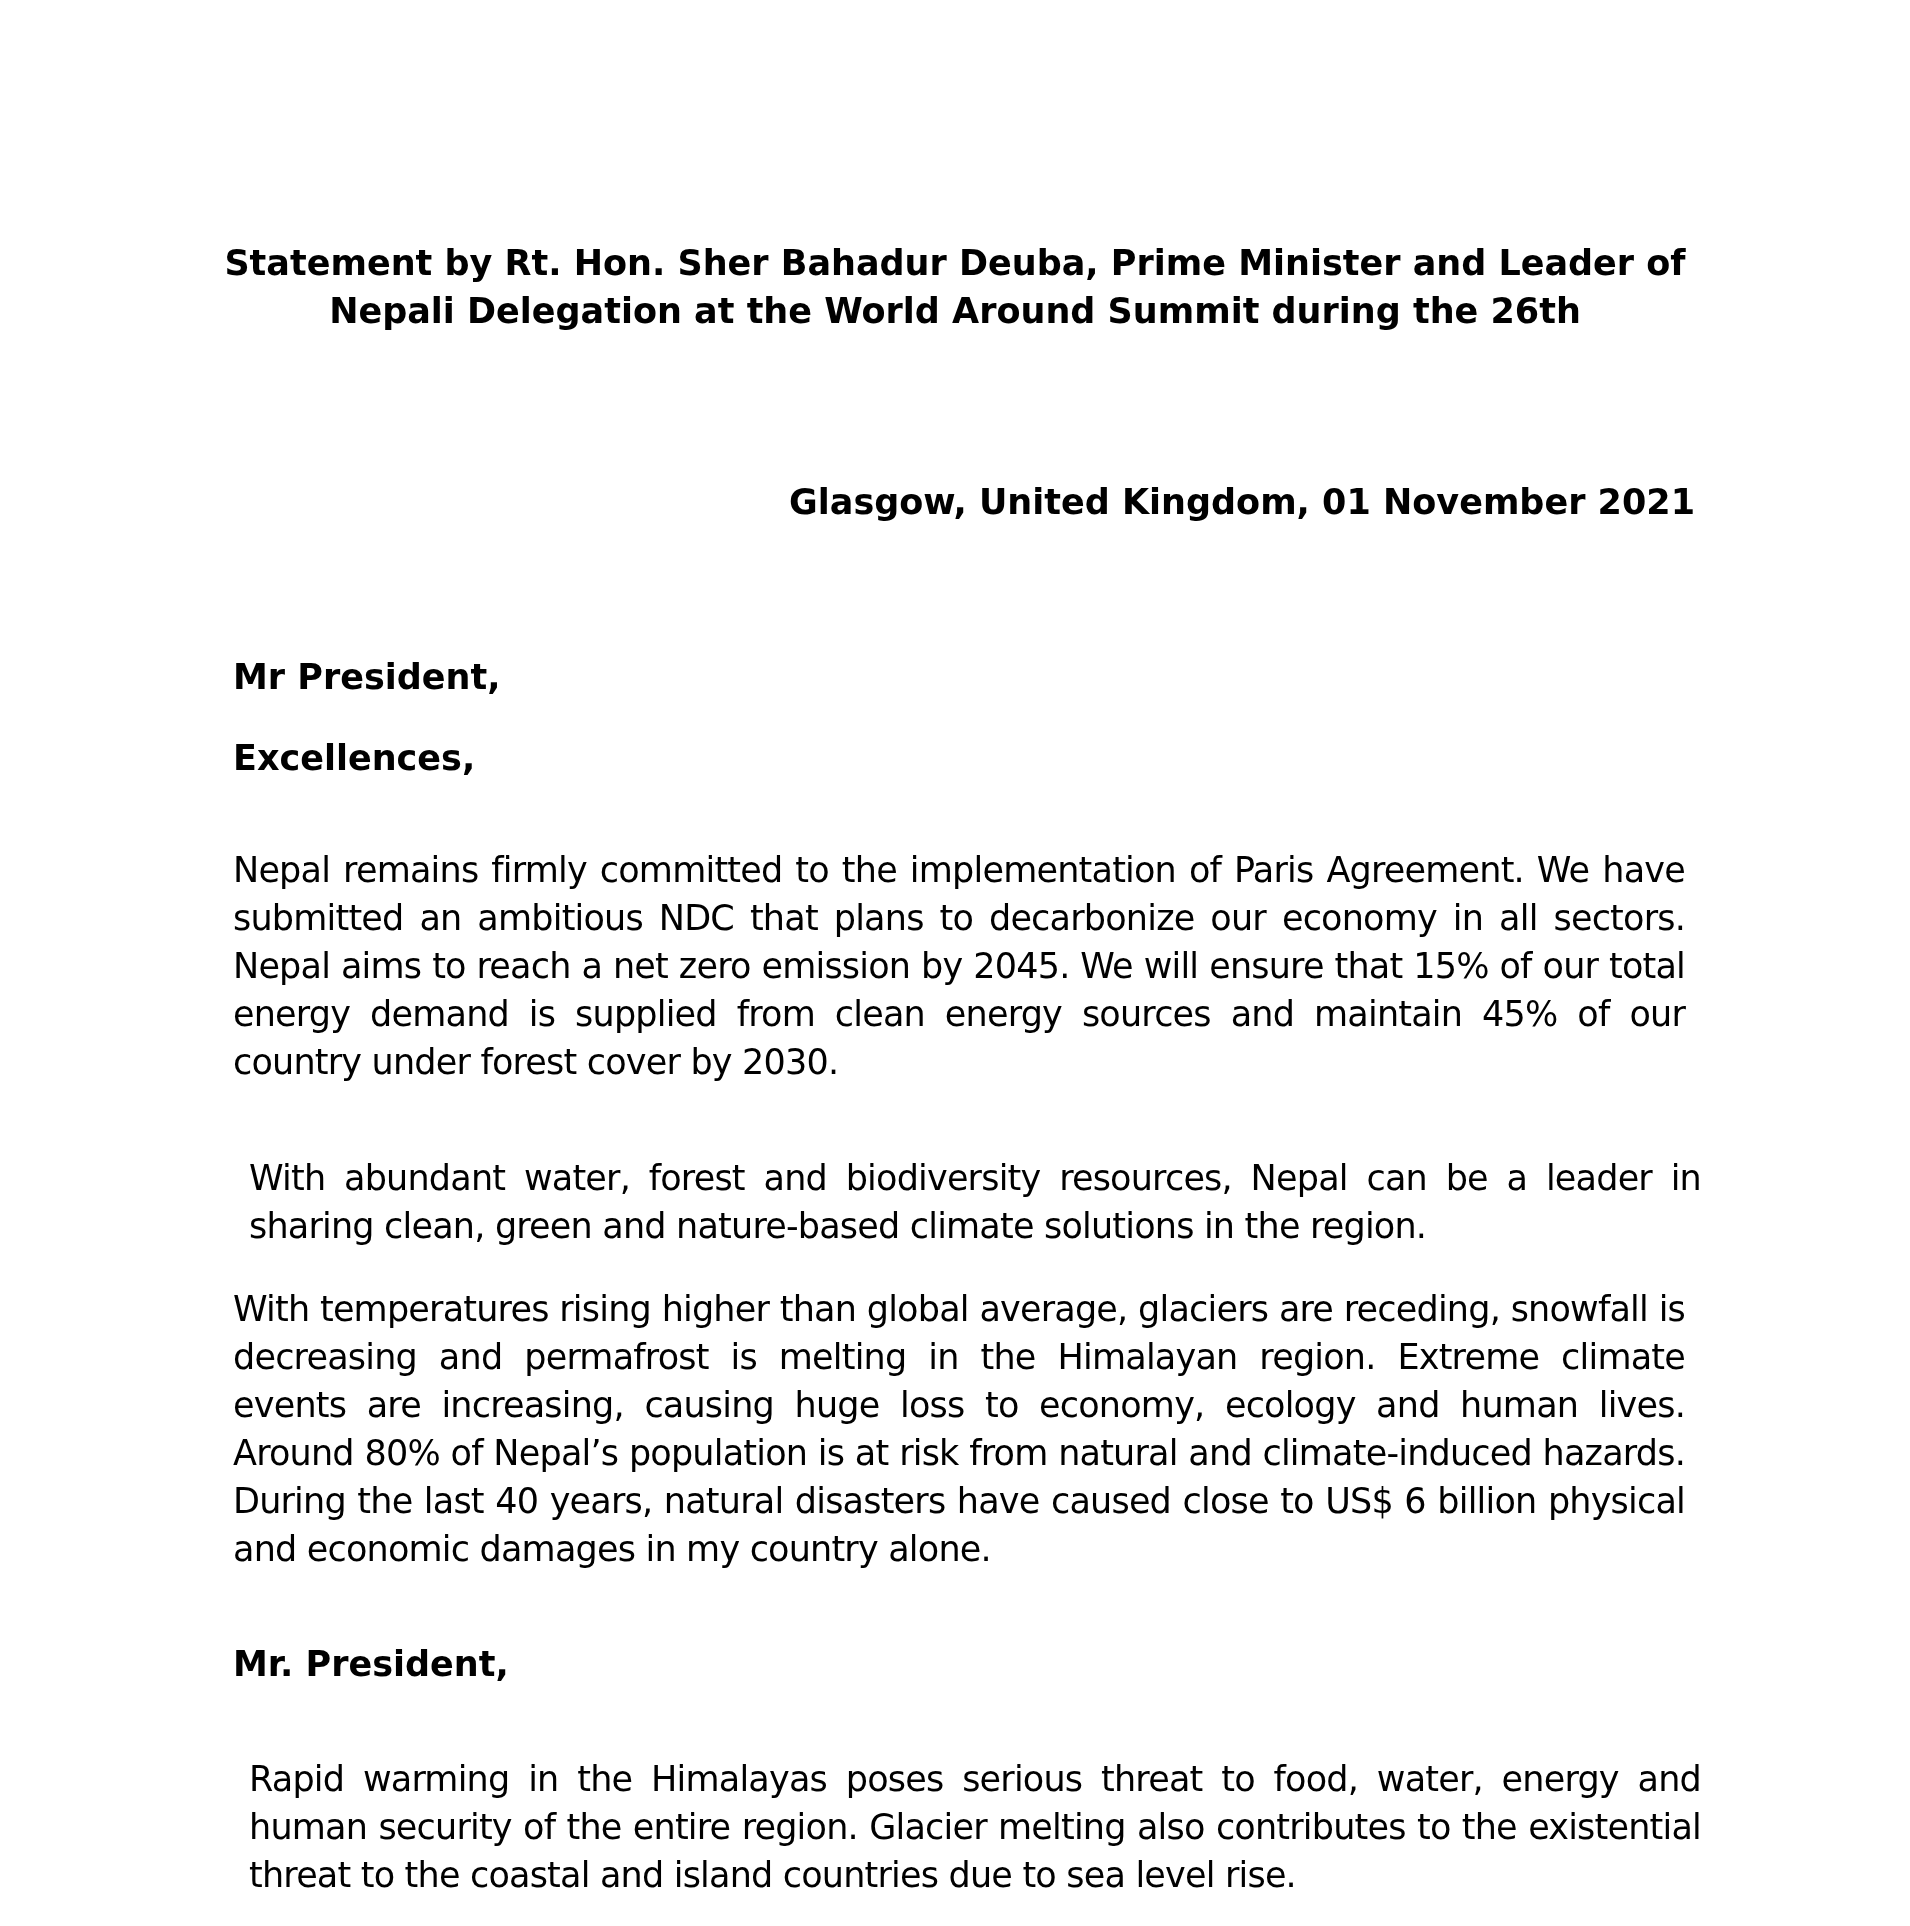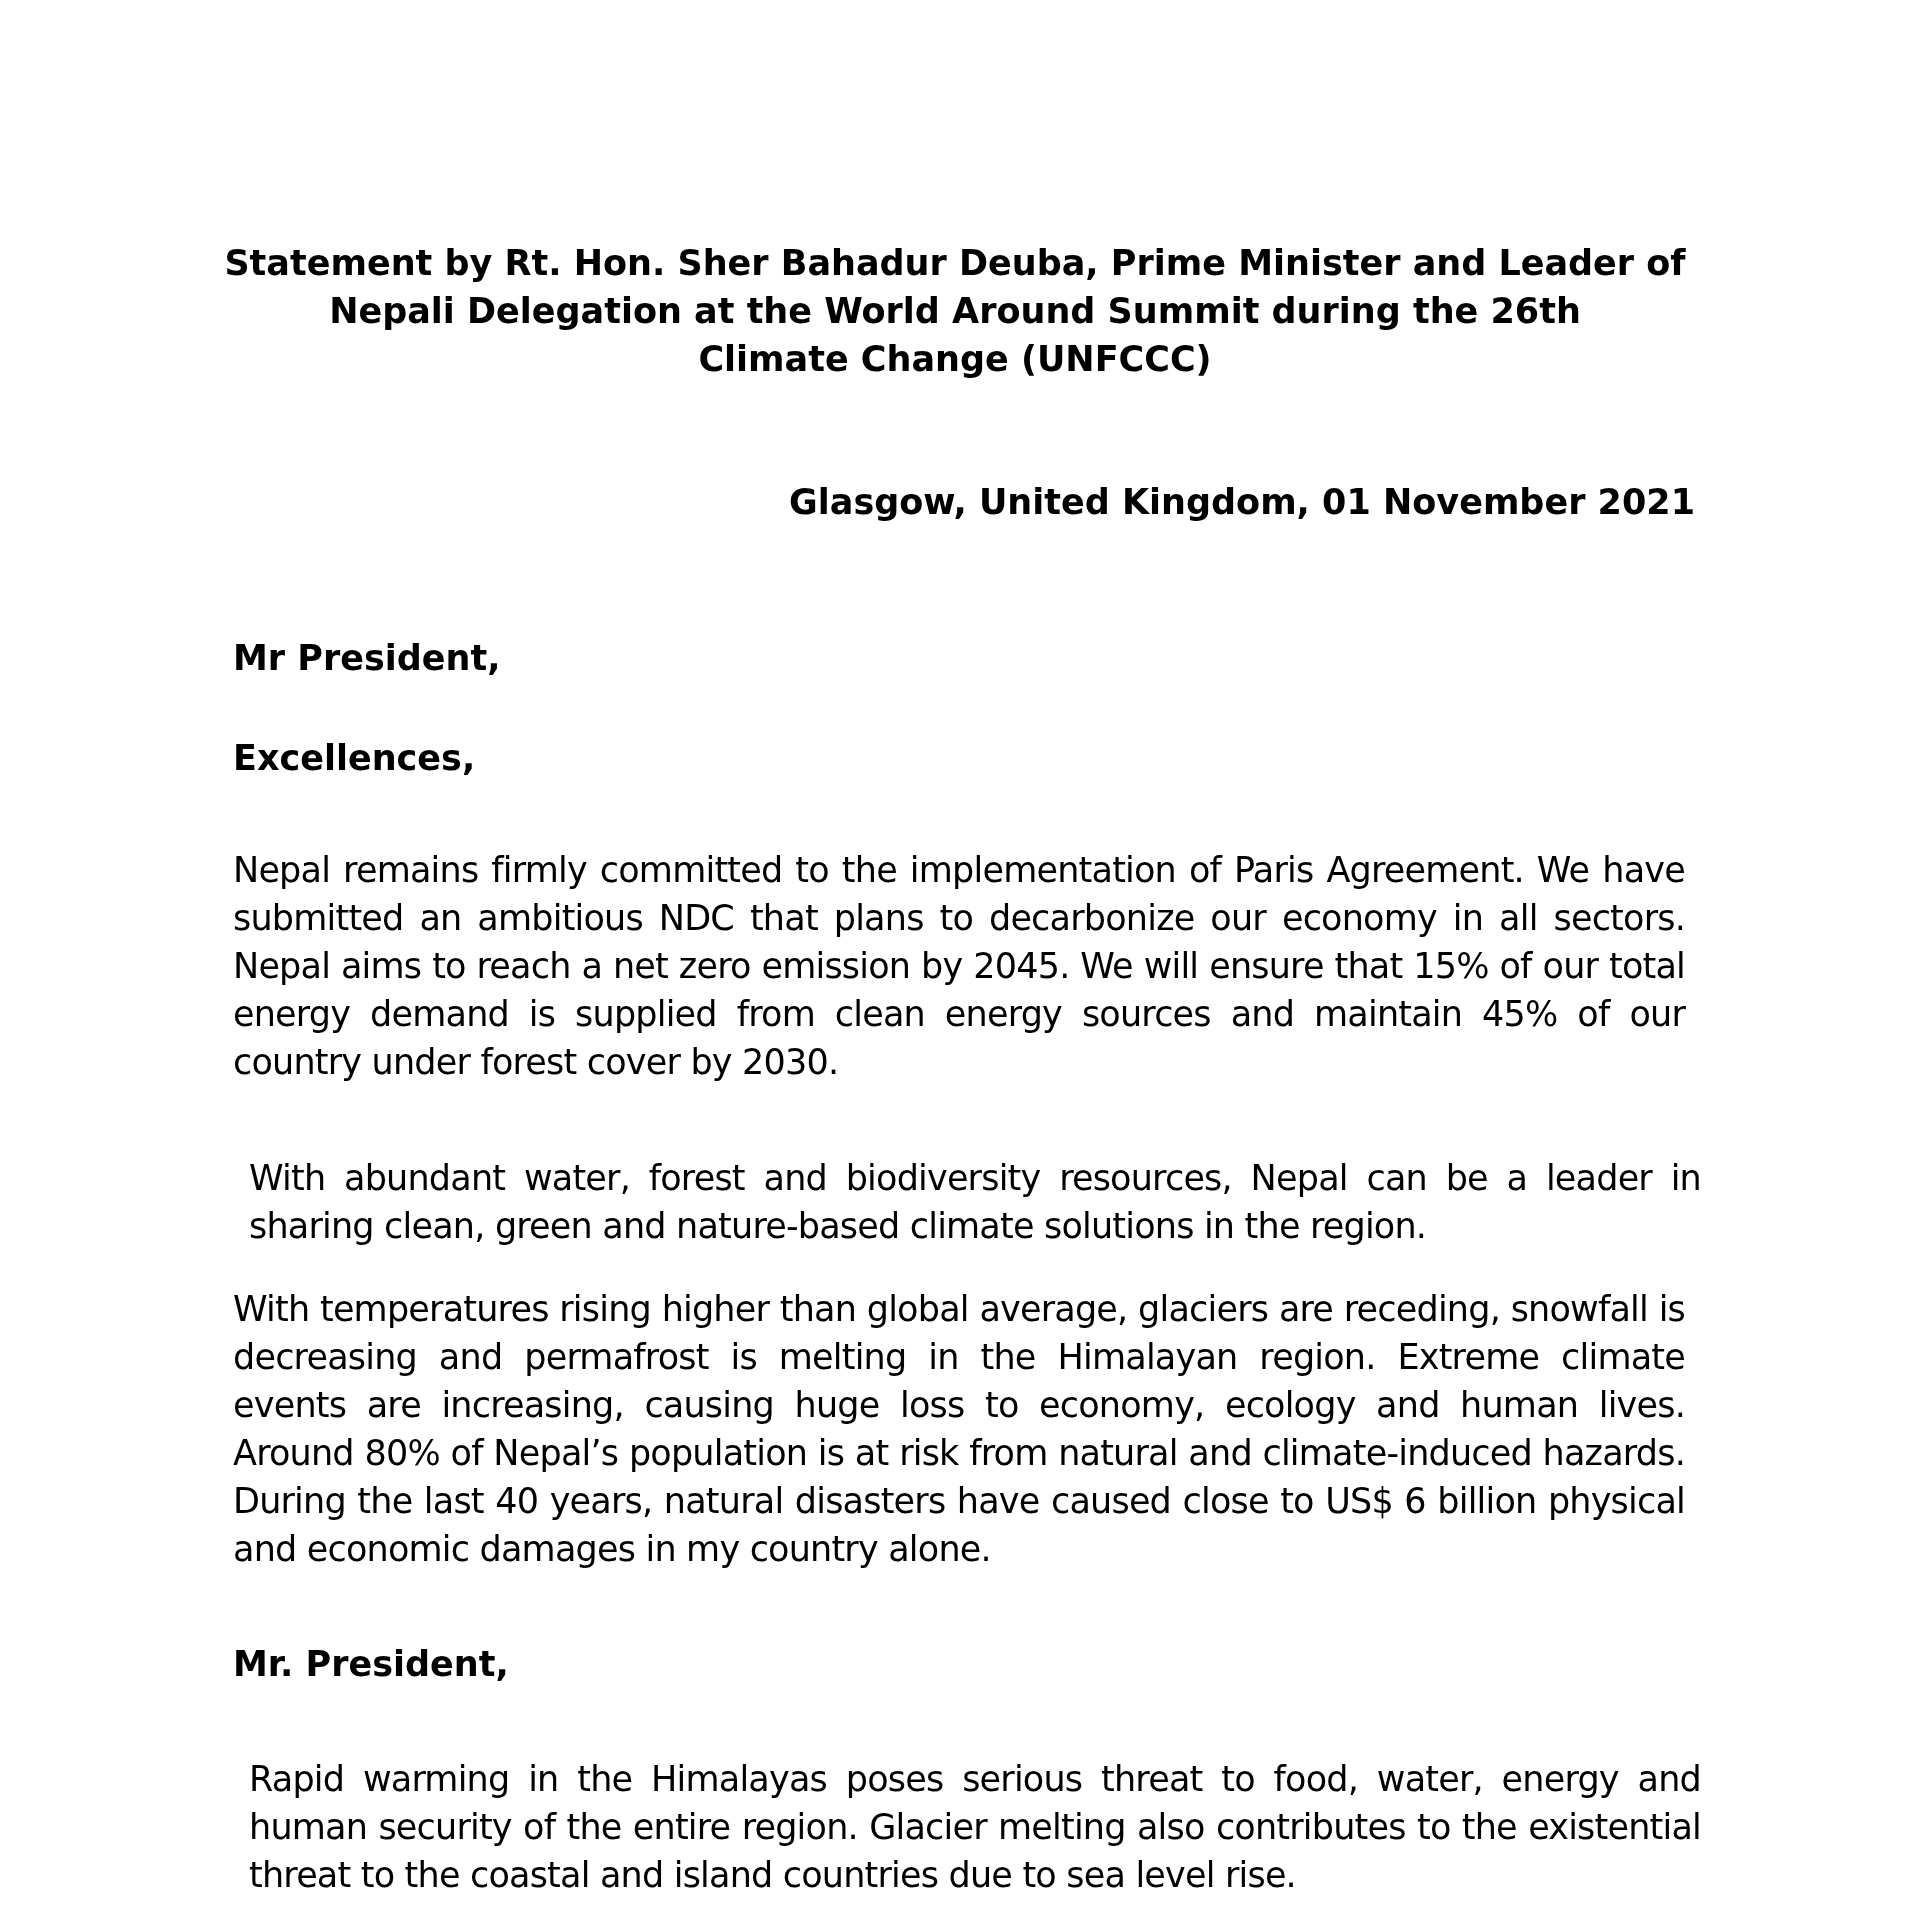--- a/index.html
+++ b/index.html
@@ -66,26 +66,25 @@
   }
 </style>
 </head>
 <body>
 
 <div class="page">
 
   <div class="title-block">
     <span class="title-line">Statement by Rt. Hon. Sher Bahadur Deuba, Prime Minister and Leader of</span>
     <span class="title-line">Nepali Delegation at the World Around Summit during the 26th</span>
-    <span class="title-line">Climate Change (UNFCCC)</span>
   </div>
 
   <div class="dateline">Glasgow, United Kingdom, 01 November 2021</div>
 
-  <div class="salutation" style="top:634px;">Mr President,</div>
+  <div class="salutation" style="top:653px;">Mr President,</div>
 
   <div class="salutation" style="top:734px;">Excellences,</div>
 
   <p class="para" style="top:846px; margin:0;">Nepal remains firmly committed to the implementation of Paris Agreement. We have submitted an ambitious NDC that plans to decarbonize our economy in all sectors. Nepal aims to reach a net zero emission by 2045. We will ensure that 15% of our total energy demand is supplied from clean energy sources and maintain 45% of our country under forest cover by 2030.</p>
 
   <p class="para" style="top:1138px; margin:16px;">With abundant water, forest and biodiversity resources, Nepal can be a leader in sharing clean, green and nature-based climate solutions in the region.</p>
 
   <p class="para" style="top:1285px; margin:0;">With temperatures rising higher than global average, glaciers are receding, snowfall is decreasing and permafrost is melting in the Himalayan region. Extreme climate events are increasing, causing huge loss to economy, ecology and human lives. Around 80% of Nepal’s population is at risk from natural and climate-induced hazards. During the last 40 years, natural disasters have caused close to US$ 6 billion physical and economic damages in my country alone.</p>
 
   <div class="salutation" style="top:1640px;">Mr. President,</div>

